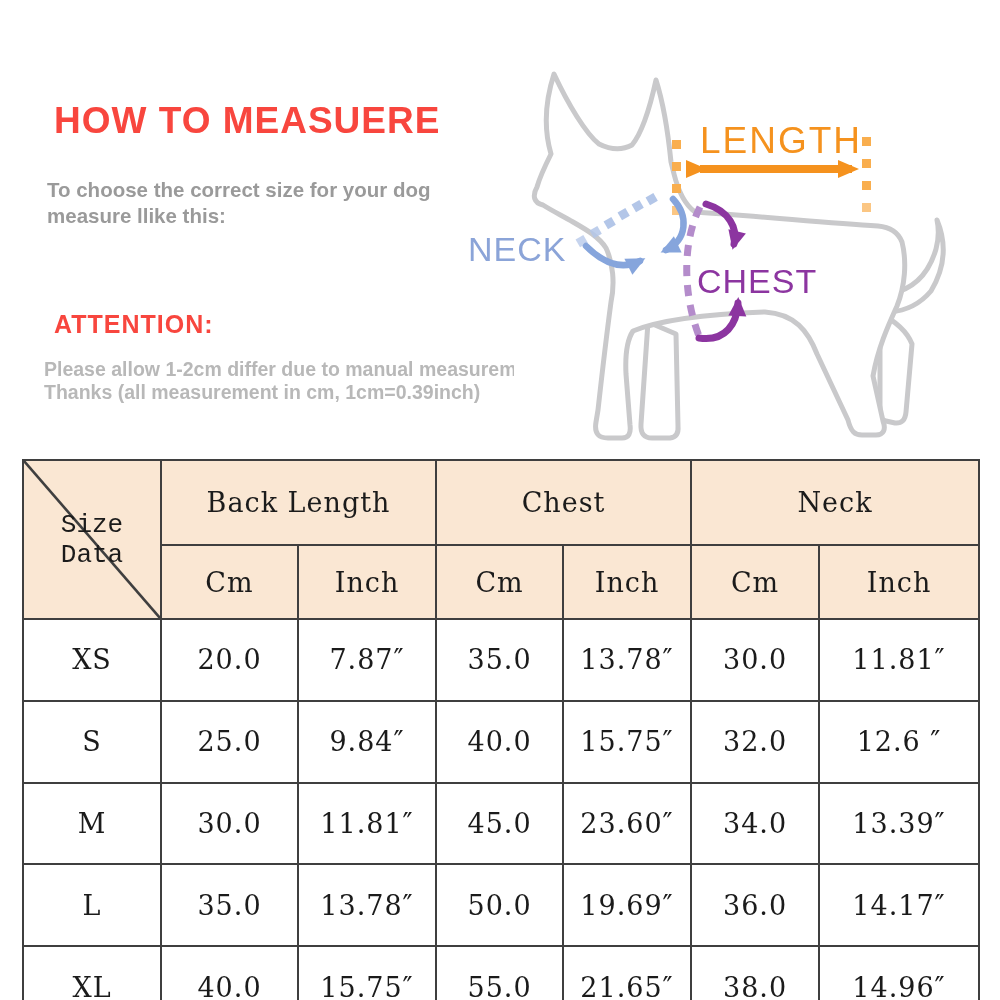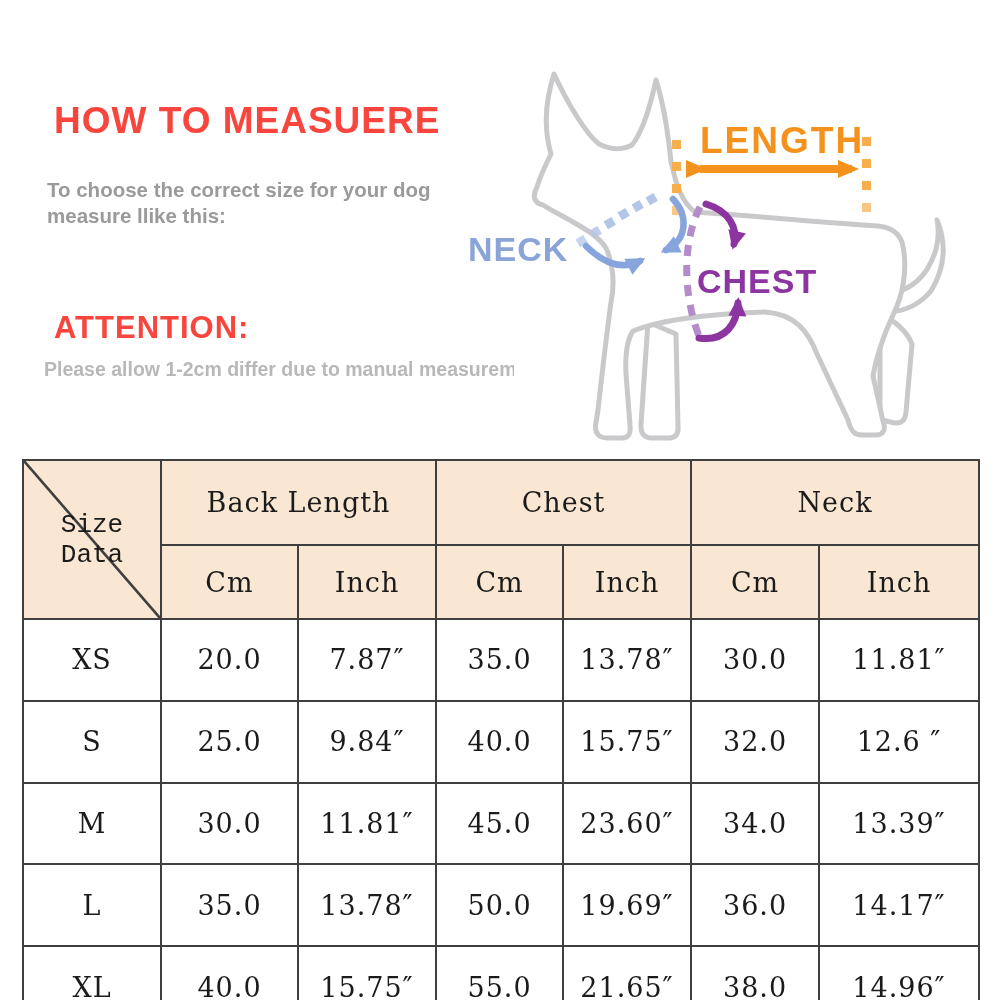--- a/index.html
+++ b/index.html
@@ -15,30 +15,30 @@
     position:absolute; left:54px; top:56px;
     font-size:37px; font-weight:800; letter-spacing:1px;
     color:#F8463E; white-space:nowrap;
   }
   .subtitle {
     position:absolute; left:47px; top:133px;
     font-size:20.5px; font-weight:700; color:#9A9A9A; line-height:26px;
   }
   .attention-title {
     position:absolute; left:54px; top:266px;
-    font-size:31px; font-weight:800; color:#F8463E; letter-spacing:1px;text-align:center;
+    font-size:25px; font-weight:800; color:#F8463E; letter-spacing:1px;text-align:center;
   }
   .attention-text {
     position:absolute; left:44px; top:314px;
     font-size:19.5px; font-weight:700; color:#B8B8B8; line-height:23px;
     width:470px; overflow:hidden;
   }
   .attention-text div { white-space:nowrap; }
   
-  .diag-label { position:absolute; font-weight:700; white-space:nowrap; }
+  .diag-label { position:absolute; font-weight:400; white-space:nowrap; }
   .label-length { left:700px; top:76px;  font-size:37px; letter-spacing:2px; color:#F5921E; }
   .label-neck   { left:468px; top:186px; font-size:34px; letter-spacing:1px; color:#8BA4D8; }
   .label-chest  { left:697px; top:218px; font-size:34px; letter-spacing:1px; color:#8C35A0; }
   .dog-svg { position:absolute; left:0; top:0; width:1000px; height:415px; }
   
   table.size-table {
     position:absolute; left:22px; top:415px;
     width:956px; height:570px;
     border-collapse:collapse; table-layout:fixed;
     font-family:"DejaVu Serif","Liberation Serif",serif;
@@ -148,20 +148,21 @@
   </svg>
 
   <div class="main-title">HOW TO MEASUERE</div>
   <div class="subtitle">
     <div>To choose the correct size for your dog</div>
     <div>measure llike this:</div>
   </div>
   <div class="attention-title">ATTENTION:</div>
   <div class="attention-text">
     <div>Please allow 1-2cm differ due to manual measureme</div>
+    <div>Thanks (all measurement in cm, 1cm=0.39inch)</div>
   </div>
 
   <div class="diag-label label-length">LENGTH</div>
   <div class="diag-label label-neck">NECK</div>
   <div class="diag-label label-chest">CHEST</div>
 
   <table class="size-table">
     <colgroup>
       <col style="width:138px">
         <col style="width:137px">

